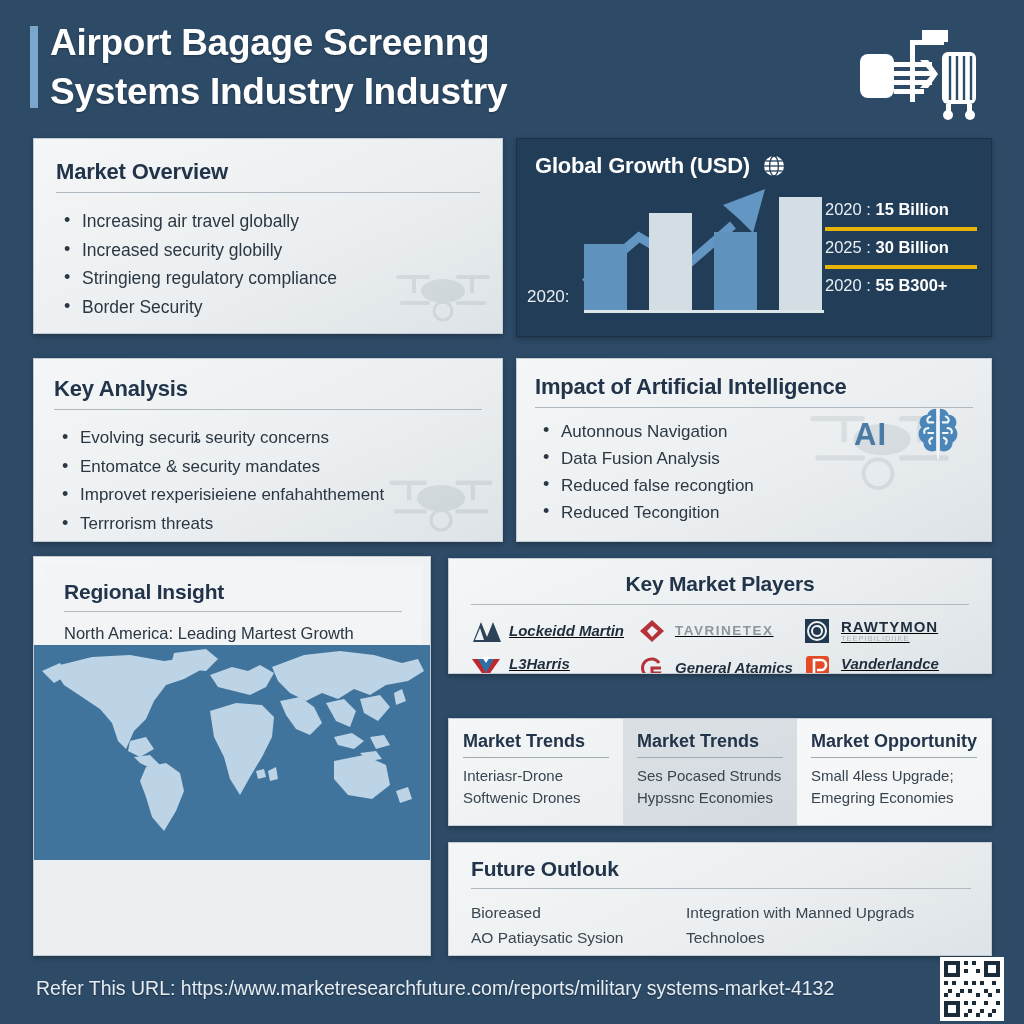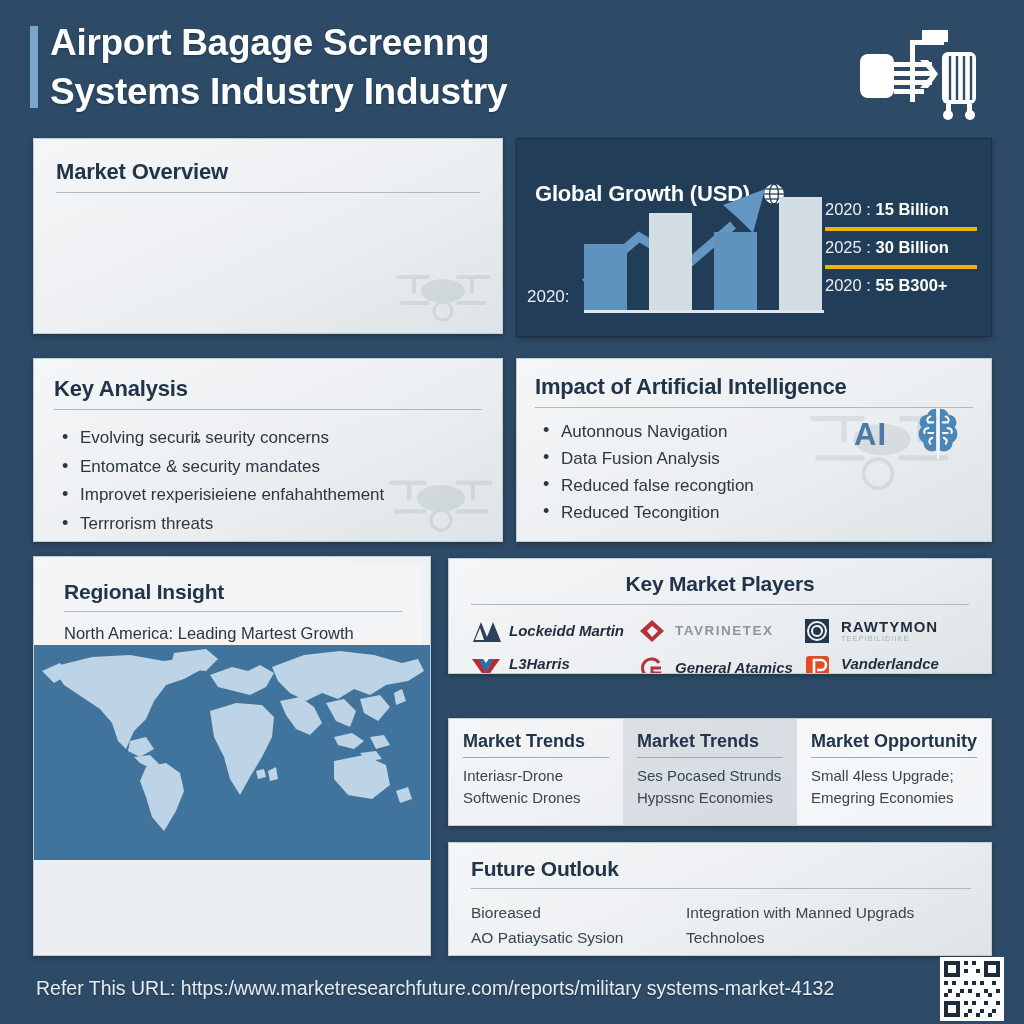--- a/index.html
+++ b/index.html
@@ -59,21 +59,21 @@
   
   .drone-wm { position: absolute; opacity: .11; pointer-events: none; }
 
   
   #market-overview { left: 33px; top: 138px; width: 470px; height: 196px; }
   #market-overview .inner { padding: 20px 22px 0 22px; }
 
   
   #growth-card { left: 516px; top: 138px; width: 476px; height: 199px; }
   #growth-card .inner { padding: 14px 16px 0 18px; position: relative; height: 100%; }
-  .growth-head { display: flex; align-items: center; gap: 12px; margin-top: 28px; }
+  .growth-head { display: flex; align-items: center; gap: 12px; }
   .globe-icon { width: 24px; height: 24px; flex: 0 0 auto; }
   .chart-area { position: absolute; left: 10px; top: 48px; width: 300px; height: 140px; }
   .chart-baseline {
     position: absolute; left: 57px; bottom: 14px; width: 240px; height: 3px;
     background: #dfe6ea;
   }
   .bar { position: absolute; bottom: 17px; width: 43px; }
   .bar.mid { background: #5f92bc; }
   .bar.light { background: #d3dde4; }
   .chart-xlabel {
@@ -116,21 +116,21 @@
   #players { left: 448px; top: 558px; width: 544px; height: 116px; }
   #players .inner { padding: 13px 22px 0 22px; }
   #players .card-title { text-align: center; font-size: 21px; }
   #players .rule { margin-top: 8px; }
   .logo-grid {
     margin-top: 13px; display: grid;
     grid-template-columns: 1fr 1fr 1fr; grid-template-rows: auto auto; row-gap: 11px;
   }
   .logo { display: flex; align-items: center; gap: 8px; }
   .logo .mark { flex: 0 0 auto; width: 30px; height: 26px; }
-  .logo .txt { line-height: 1.05; }
+  .logo .txt { line-height: 1.05; text-decoration: underline; }
   .logo .nm { font-size: 15px; font-weight: bold; font-style: italic; color: #1f2d3d; white-space: nowrap; }
   .logo .nm.plain { font-style: normal; font-weight: bold; letter-spacing: 1px; }
   .logo .nm.gray { color: #8c969e; font-style: normal; font-weight: bold; letter-spacing: 1.5px; font-size: 13.5px; }
   .logo .sub {
     font-size: 7.5px; color: #a8b0b7; letter-spacing: 1px; white-space: nowrap;
     filter: blur(.4px);
   }
 
   
   #trends { left: 448px; top: 718px; width: 544px; height: 108px; padding: 0; display: flex; }
@@ -208,20 +208,26 @@
         <rect x="22" y="62" width="30" height="4" rx="2"></rect>
         <rect x="78" y="62" width="30" height="4" rx="2"></rect>
         <rect x="34" y="38" width="4" height="16"></rect>
         <rect x="92" y="38" width="4" height="16"></rect>
         <circle cx="65" cy="72" r="9" fill="none" stroke="#4a5b6a" stroke-width="3"></circle>
       </g>
     </svg>
     <div class="inner">
       <div class="card-title">Market Overview</div>
       <div class="rule"></div>
+      <ul class="bullets">
+        <li>Increasing air travel globally</li>
+        <li>Increased security globilly</li>
+        <li>Stringieng regulatory compliance</li>
+        <li>Border Security</li>
+      </ul>
     </div>
   </div>
 
   <div class="card dark" id="growth-card">
     <div class="inner">
       <div class="growth-head">
         <div class="card-title">Global Growth (USD)</div>
         <svg class="globe-icon" viewBox="0 0 24 24">
           <circle cx="12" cy="12" r="10" fill="#ffffff"></circle>
           <g stroke="#223d57" stroke-width="1.3" fill="none">

